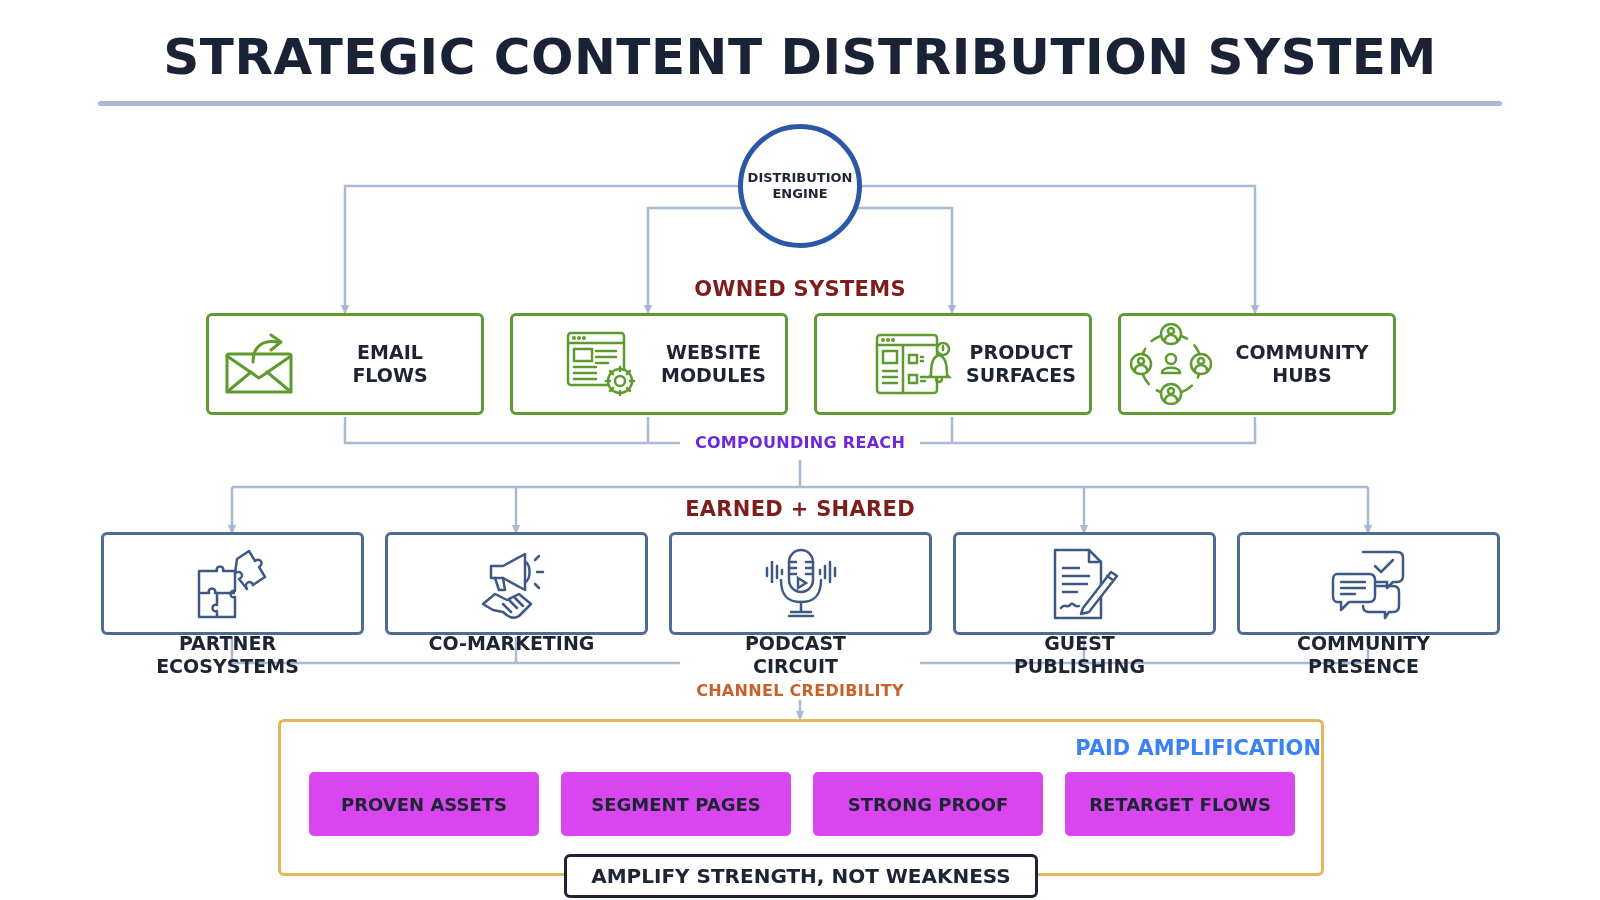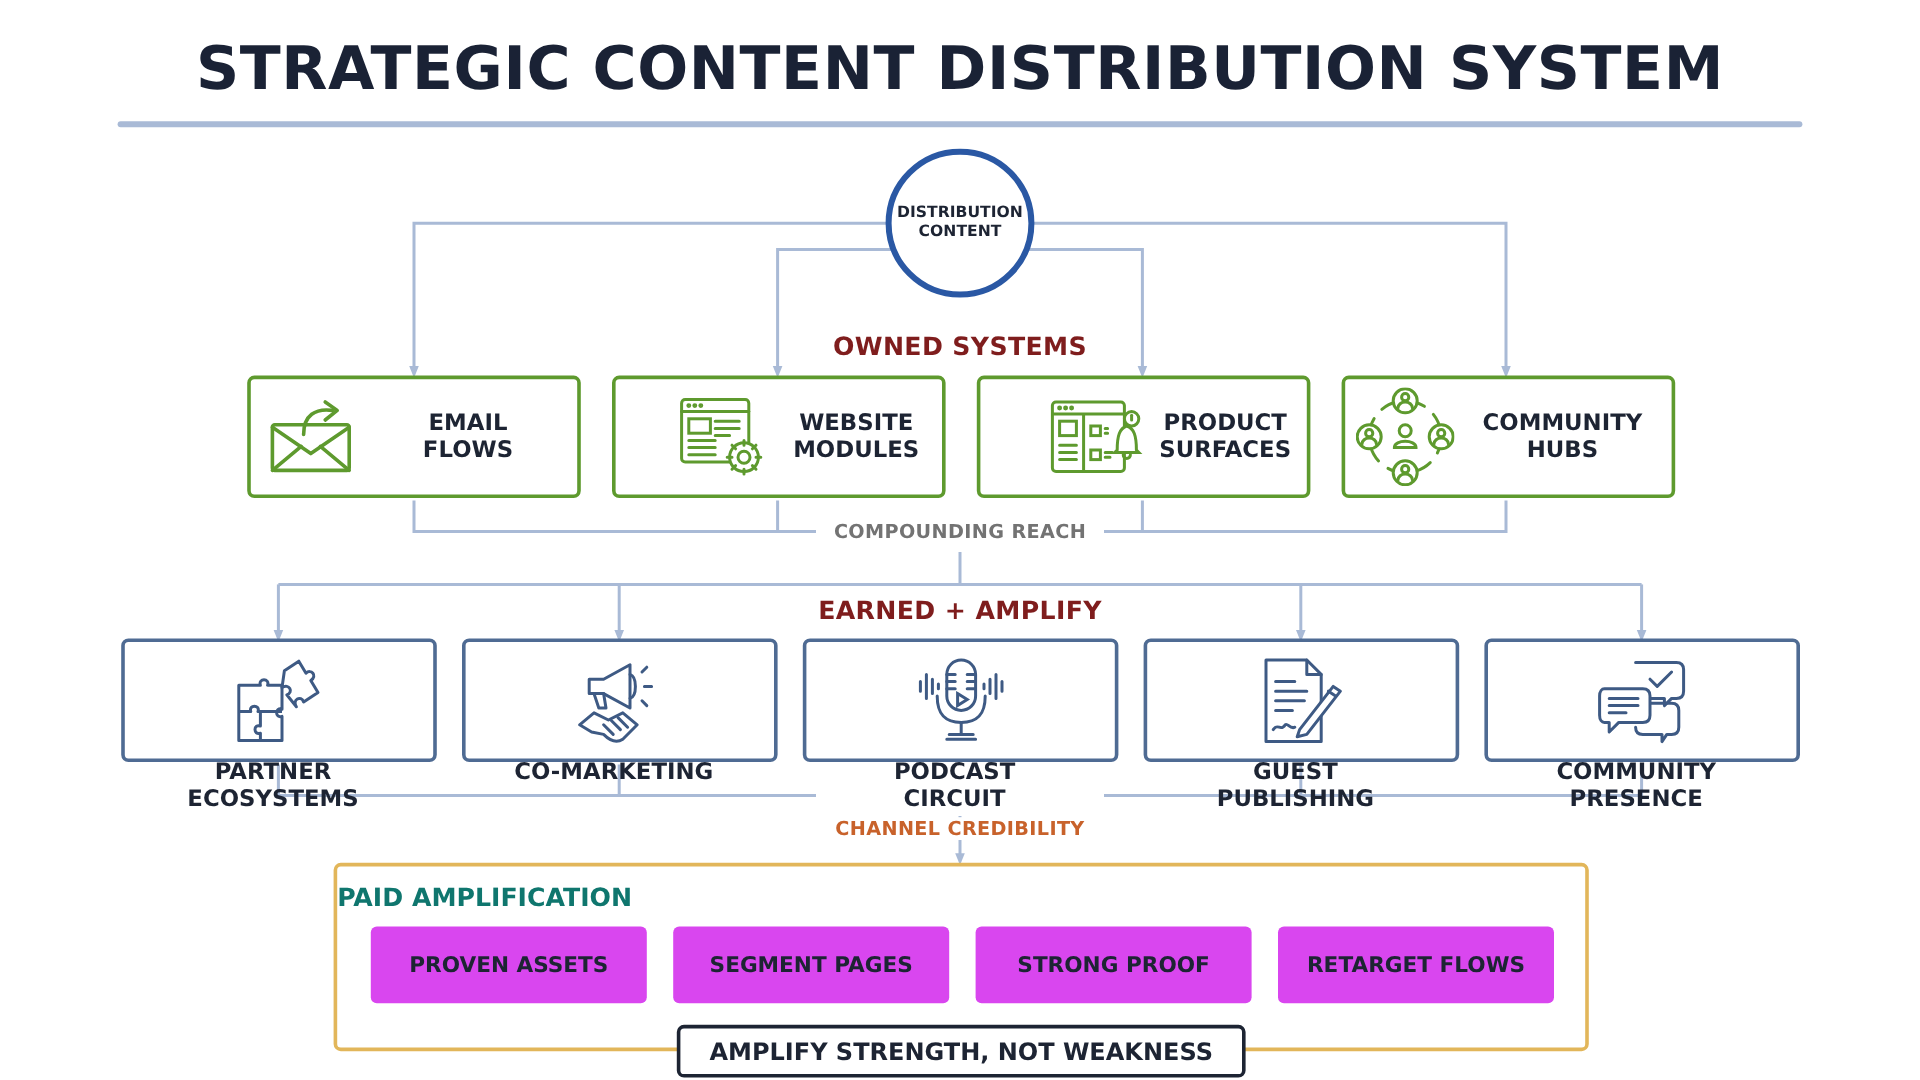--- a/index.html
+++ b/index.html
@@ -44,22 +44,22 @@
   .card .label {
     flex: 1; text-align: center; font-weight: bold; font-size: 19px; line-height: 23px;
     color: #1d2433; padding-right: 10px; white-space: pre-line;
   }
 
   .paid-box {
     position: absolute; left: 278px; top: 719px; width: 1046px; height: 157px;
     border: 3px solid #e2b65a; border-radius: 6px; background: #fff;
   }
   .paid-title {
-    position: absolute; left: 0; top: 14px; width: 100%; text-align: left;
-    font-weight: bold; font-size: 21px; color: #0f766e;
+    position: absolute; left: 0; top: 14px; width: 100%; text-align: right;
+    font-weight: bold; font-size: 21px; color: #3b82f6;
   }
   .pill {
     position: absolute; top: 50px; width: 230px; height: 64px; background: #d946ef;
     border-radius: 5px; display: flex; align-items: center; justify-content: center;
     font-weight: bold; font-size: 18px; color: #1d2433;
   }
   .tagline {
     position: absolute; left: 564px; top: 854px; width: 474px; height: 44px;
     border: 3px solid #1d2433; border-radius: 6px; background: #fff;
     display: flex; align-items: center; justify-content: center;
@@ -98,21 +98,21 @@
 
     <path d="M232,637 V663 H680 M516,637 V663"></path>
     <path d="M920,663 H1368 V637 M1084,637 V663"></path>
 
     <path d="M800,680 V716" marker-end="url(#arr)"></path>
   </g>
 </svg>
 
 <div class="engine">
   <span style="white-space:pre-line;">DISTRIBUTION
-CONTENT</span>
+ENGINE</span>
 </div>
 
 <div class="section-label" style="top:277px;">OWNED SYSTEMS</div>
 
 <div class="card owned" style="left:206px;">
   <div class="icon">
     <svg width="72" height="64" viewBox="0 0 72 64" fill="none" stroke="#5e9a2e" stroke-width="3" stroke-linejoin="round" stroke-linecap="round">
       <rect x="4" y="22" width="64" height="38" rx="2"></rect>
       <path d="M4,24 L36,46 L68,24"></path>
       <path d="M4,60 L28,40 M68,60 L44,40"></path>
@@ -188,23 +188,23 @@
           <path d="M35,77 A6,5 0 0 1 47,77"></path>
         <circle cx="41" cy="36" r="5"></circle>
           <path d="M32,50 C32,43 50,43 50,50 Z"></path>
       </g>
     </svg>
   </div>
   <div class="label">COMMUNITY
 HUBS</div>
 </div>
 
-<div class="connector-label" style="left:800px; top:433px; color:#737373;">COMPOUNDING REACH</div>
-
-<div class="section-label" style="top:497px;">EARNED + AMPLIFY</div>
+<div class="connector-label" style="left:800px; top:433px; color:#6d28d9;">COMPOUNDING REACH</div>
+
+<div class="section-label" style="top:497px;">EARNED + SHARED</div>
 
 <div class="card earned" style="left:101px;">
   <div class="icon">
     <svg width="76" height="74" viewBox="0 0 76 74" fill="none" stroke="#3e5a84" stroke-width="2.5" stroke-linejoin="round">
       <path d="M4,24 H22 C20,18 30,18 28,24 H40 V44 C34,42 34,52 40,50 V70 H4 Z"></path>
       <path d="M4,46 H14 C12,40 22,40 20,46 H40"></path>
       <path d="M22,46 V58 C16,56 16,66 22,64 V70"></path>
       <path d="M46,12 L58,4 L64,14 C68,10 74,16 68,20 L74,30 L62,38 C60,32 52,36 56,42 L48,32 C54,30 50,22 44,26 Z" transform="translate(-4,0)"></path>
     </svg>
   </div>

